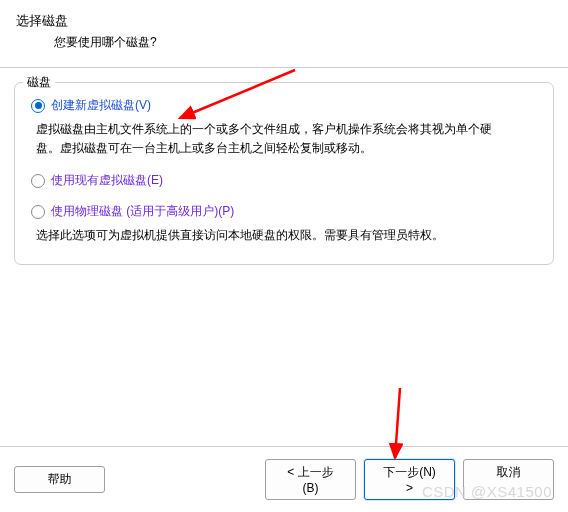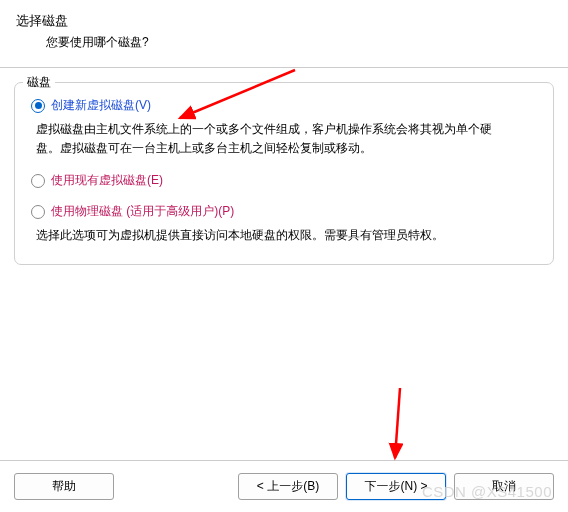--- a/index.html
+++ b/index.html
@@ -16,21 +16,21 @@
   }
   .header {
     padding: 12px 16px 8px 16px;
   }
   .title {
     font-weight: normal;
     font-size: 13px;
     color: #000;
   }
   .subtitle {
-    margin-left: 30px;
+    margin-left: 38px;
     margin-top: 4px;
     color: #000;
   }
   .divider {
     border: none;
     border-top: 1px solid #ccc;
     margin: 8px 0 0 0;
   }
   .fieldset-wrap {
     margin: 14px 14px 0 14px;
@@ -75,21 +75,21 @@
   }
   .radio.selected::after {
     content: "";
     width: 7px;
     height: 7px;
     border-radius: 50%;
     background: #0066cc;
   }
   .radio-row.sel .radio-label { color: #1d4ed8; }
   .radio-label {
-    color: #be185d;
+    color: #6d28d9;
   }
   .desc {
     margin: 6px 0 0 5px;
     color: #000;
     line-height: 1.6;
     max-width: 460px;
   }
   .footer {
     position: absolute;
     bottom: 12px;
@@ -98,21 +98,21 @@
     padding: 0 14px;
     border-top: 1px solid #ccc;
     padding-top: 12px;
     display: flex;
     align-items: center;
   }
   .btn {
     border: 1px solid #a0a0a0;
     background: #fdfdfd;
     padding: 4px 16px;
-    width: 100px;
+    width: 91px;
     text-align: center;
     border-radius: 3px;
     cursor: pointer;
     font-size: 12px;
     color: #000;
   }
   .btn.primary {
     border-color: #0066cc;
     box-shadow: 0 0 0 1px rgba(0,102,204,.15);
   }

